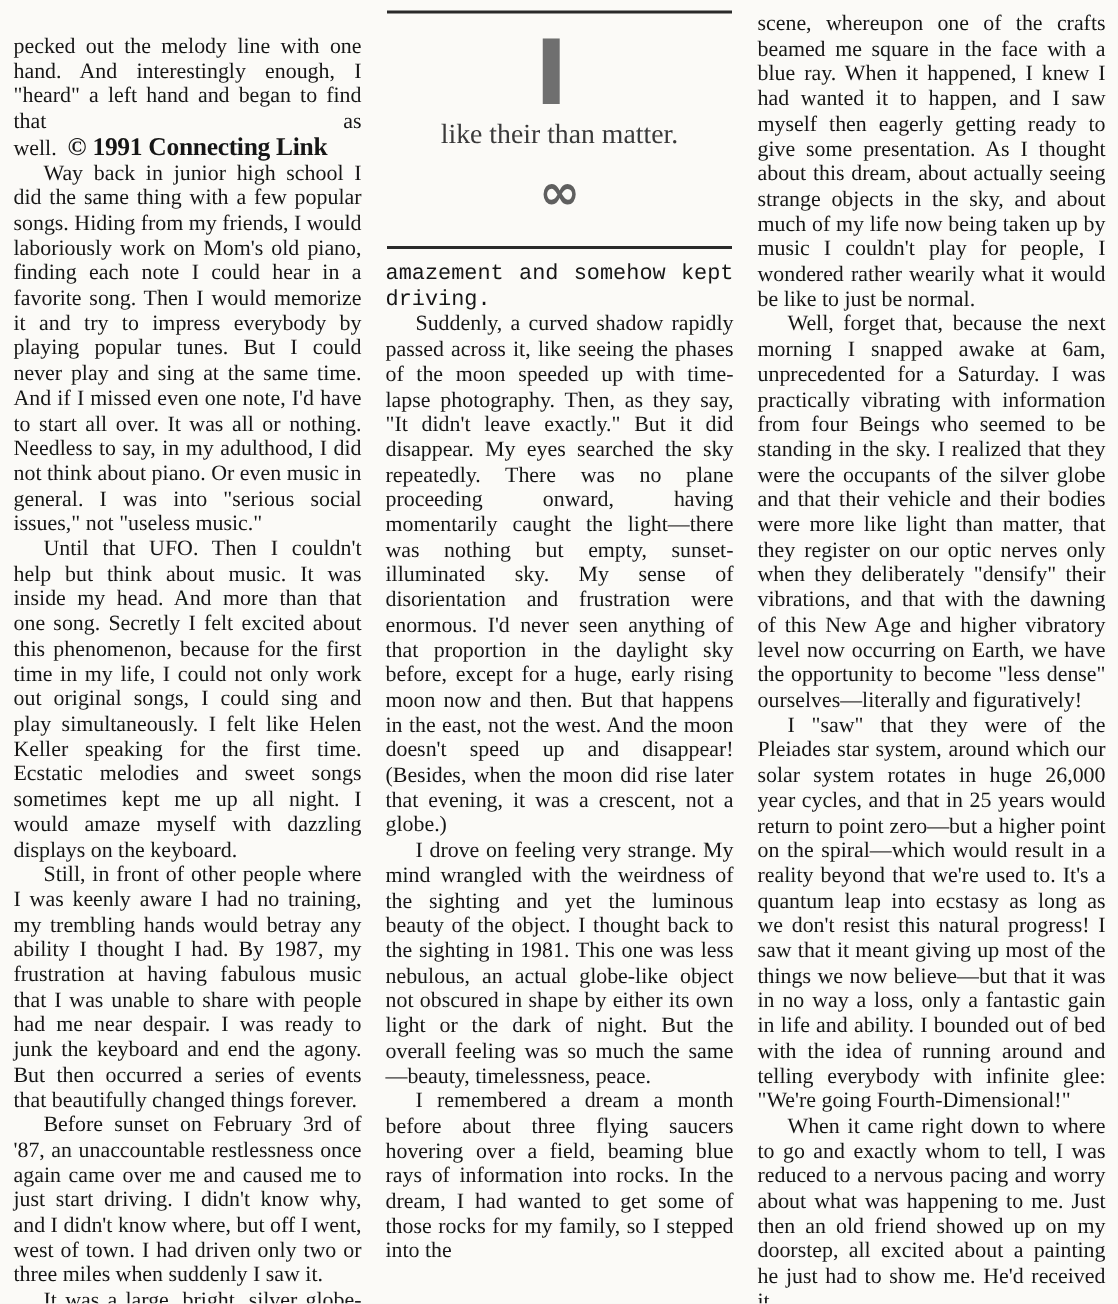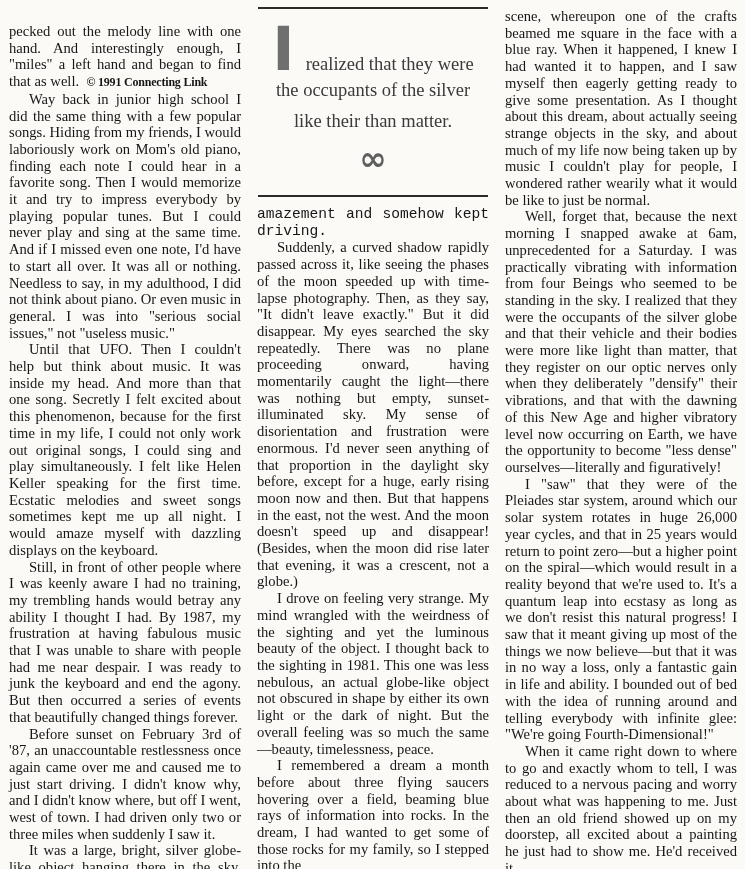--- a/index.html
+++ b/index.html
@@ -29,21 +29,21 @@
     line-height: 16.7px;
     text-align: justify;
   }
   .col-1 { padding-top: 23px; }
   .col-2 { padding-top: 7px; }
   .col-3 { padding-top: 8px; }
   .para { margin: 0; }
   .para.indent { text-indent: 20px; font-family: Liberation Serif, serif; }
   .copyright {
     font-weight: bold;
-    font-size: 12px;
+    font-size: 17px;
     letter-spacing: -0.2px;
     white-space: nowrap;
   }
   
   .pq-rule {
     height: 0;
     border-top: 2px solid #2a2a2a;
     margin: 0 1px;
   }
   .pq-body {
@@ -78,37 +78,35 @@
   }
   .col-2 .body-start { margin-top: 9px; font-family: Liberation Mono, monospace; }
 </style>
 </head>
 <body>
 
 <div class="page">
   <div class="columns">
 
     <div class="col col-1">
-      <p class="para"><span>pecked out the melody line with one hand. And interestingly enough, I "miles" a left hand and began to find that as well.</span>&nbsp;&nbsp;<span class="copyright">© 1991 Connecting Link</span></p>
+      <p class="para"><span>pecked out the melody line with one hand. And interestingly enough, I "heard" a left hand and began to find that as well.</span>&nbsp;&nbsp;<span class="copyright">© 1991 Connecting Link</span></p>
       <p class="para indent">Way back in junior high school I did the same thing with a few popular songs. Hiding from my friends, I would laboriously work on Mom's old piano, finding each note I could hear in a favorite song. Then I would memorize it and try to impress everybody by playing popular tunes. But I could never play and sing at the same time. And if I missed even one note, I'd have to start all over. It was all or nothing. Needless to say, in my adulthood, I did not think about piano. Or even music in general. I was into "serious social issues," not "useless music."</p>
       <p class="para indent">Until that UFO. Then I couldn't help but think about music. It was inside my head. And more than that one song. Secretly I felt excited about this phenomenon, because for the first time in my life, I could not only work out original songs, I could sing and play simultaneously. I felt like Helen Keller speaking for the first time. Ecstatic melodies and sweet songs sometimes kept me up all night. I would amaze myself with dazzling displays on the keyboard.</p>
       <p class="para indent">Still, in front of other people where I was keenly aware I had no training, my trembling hands would betray any ability I thought I had. By 1987, my frustration at having fabulous music that I was unable to share with people had me near despair. I was ready to junk the keyboard and end the agony. But then occurred a series of events that beautifully changed things forever.</p>
       <p class="para indent">Before sunset on February 3rd of '87, an unaccountable restlessness once again came over me and caused me to just start driving. I didn't know why, and I didn't know where, but off I went, west of town. I had driven only two or three miles when suddenly I saw it.</p>
       <p class="para indent">It was a large, bright, silver globe-like object hanging there in the sky. Time seemed to stand still as I stared at it in</p>
     </div>
 
     <div class="col col-2">
       <div>
         <div class="pq-rule"></div>
         <div class="pq-body">
           <div class="pq-first">
             <span class="dropcap">I</span>
-            <span class="pq-line">realized that they were</span>
           </div>
-          <div class="pq-line">the occupants of the silver</div>
           <div class="pq-line">like their than matter.</div>
           <div class="pq-symbol">∞</div>
         </div>
         <div class="pq-rule"></div>
       </div>
       <p class="para body-start">amazement and somehow kept driving.</p>
       <p class="para indent">Suddenly, a curved shadow rapidly passed across it, like seeing the phases of the moon speeded up with time-lapse photography. Then, as they say, "It didn't leave exactly." But it did disappear. My eyes searched the sky repeatedly. There was no plane proceeding onward, having momentarily caught the light—there was nothing but empty, sunset-illuminated sky. My sense of disorientation and frustration were enormous. I'd never seen anything of that proportion in the daylight sky before, except for a huge, early rising moon now and then. But that happens in the east, not the west. And the moon doesn't speed up and disappear! (Besides, when the moon did rise later that evening, it was a crescent, not a globe.)</p>
       <p class="para indent">I drove on feeling very strange. My mind wrangled with the weirdness of the sighting and yet the luminous beauty of the object. I thought back to the sighting in 1981. This one was less nebulous, an actual globe-like object not obscured in shape by either its own light or the dark of night. But the overall feeling was so much the same—beauty, timelessness, peace.</p>
       <p class="para indent">I remembered a dream a month before about three flying saucers hovering over a field, beaming blue rays of information into rocks. In the dream, I had wanted to get some of those rocks for my family, so I stepped into the</p>
     </div>

